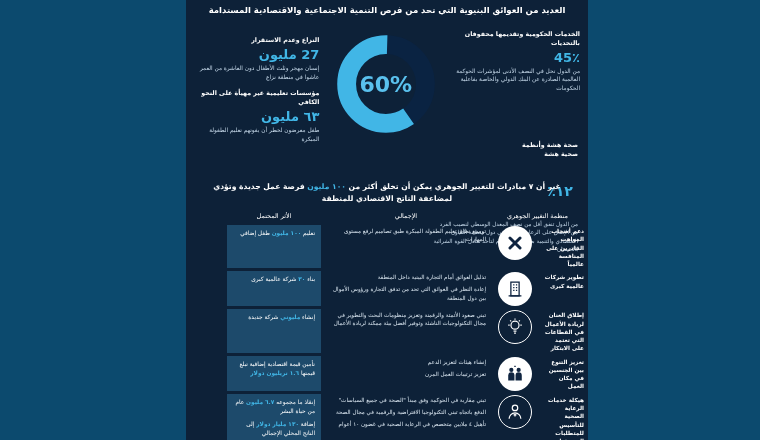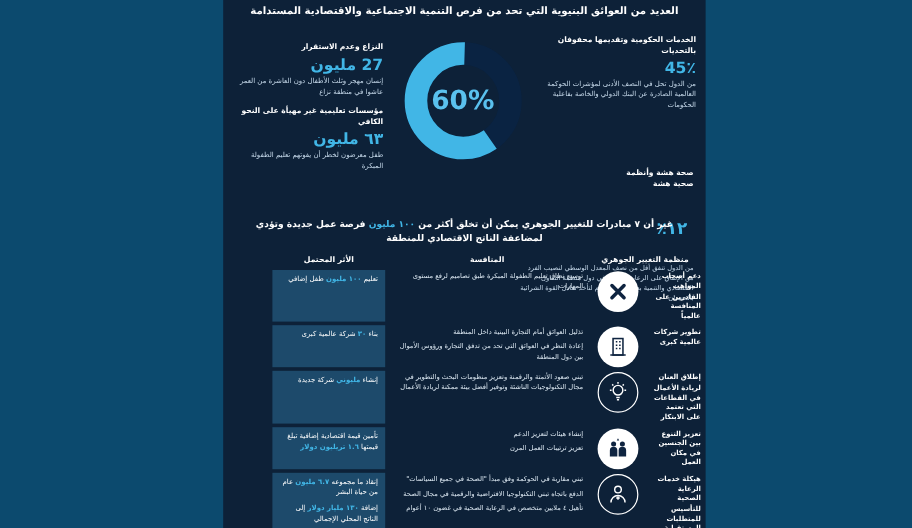--- a/index.html
+++ b/index.html
@@ -24,21 +24,21 @@
   .sub-heading{width:62px;color:#ffffff;font-weight:bold;font-size:6.3px;line-height:1.5;text-align:right;}
   .sub-pct{color:#41b6e6;font-size:14px;font-weight:bold;margin-top:3px;width:36px;text-align:center;}
   .sub-body{width:146px;color:#c6d9ea;font-size:5.6px;line-height:1.5;text-align:right;}
   .statement{position:absolute;top:181px;right:26px;left:26px;text-align:center;color:#ffffff;
              font-size:7.6px;font-weight:bold;line-height:1.55;}
   .statement .hl{color:#41b6e6;}
   .itable{position:absolute;top:212px;left:42px;right:4px;}
   .trow{display:grid;grid-template-columns:40px 48px 160px 94px;gap:5px;margin-bottom:3px;
         align-items:stretch;}
   .thead{margin-bottom:5px;align-items:end;}
-  .th{color:#ffffff;font-weight:bold;font-size:6.4px;}
+  .th{color:#ffffff;font-weight:normal;font-size:6.4px;}
   .th-element{grid-column:1 / span 2;text-align:center;}
   .th-init{text-align:center;}
   .th-impact{text-align:center;}
   .cell-element{color:#ffffff;font-weight:bold;font-size:5.7px;line-height:1.45;text-align:right;padding-top:2px;}
   .cell-icon{display:flex;justify-content:center;align-items:flex-start;padding-top:1px;}
   .circle{width:34px;height:34px;border-radius:50%;display:flex;align-items:center;justify-content:center;box-sizing:border-box;}
   .circle svg{width:22px;height:22px;}
   .circle.filled{background:#ffffff;color:#0f2440;}
   .circle.outline{border:1.2px solid #ffffff;color:#ffffff;}
   .cell-init{color:#dce8f2;font-size:5.6px;line-height:1.45;text-align:right;padding-top:2px;}
@@ -95,21 +95,21 @@
       <div class="sub-heading">صحة هشة وأنظمة صحية هشة</div>
       <div class="sub-pct">١٢٪</div>
       <div class="sub-body">من الدول تنفق أقل من نصف المعدل الوسطي لنصيب الفرد من الإنفاق على الرعاية الصحية في دول منظمة التعاون الاقتصادي والتنمية بعد تعديل الأرقام لتأخذ تعادل القوة الشرائية بالحسبان</div>
     </div>
 
     <div class="statement" id="statement"><span>غير أن ٧ مبادرات للتغيير الجوهري يمكن أن تخلق أكثر من </span><span class="hl">١٠٠ مليون</span><span> فرصة عمل جديدة وتؤدي لمضاعفة الناتج الاقتصادي للمنطقة</span></div>
 
     <div class="itable" id="itable">
         <div class="trow thead">
           <div class="th th-element">منظمة التغيير الجوهري</div>
-          <div class="th th-init">المنافسة</div>
+          <div class="th th-init">الإجمالي</div>
           <div class="th th-impact">الأثر المحتمل</div>
         </div>
         <div class="trow">
           <div class="cell-element">دعم أصحاب المواهب القادرين على المنافسة عالمياً</div>
           <div class="cell-icon">
             <div class="circle filled">
               <svg viewBox="0 0 24 24" fill="none">
                 <path d="M6.5 6.5L17.5 17.5M17.5 6.5L6.5 17.5" stroke="currentColor" stroke-width="3.2" stroke-linecap="round"></path>
               </svg>
             </div>

